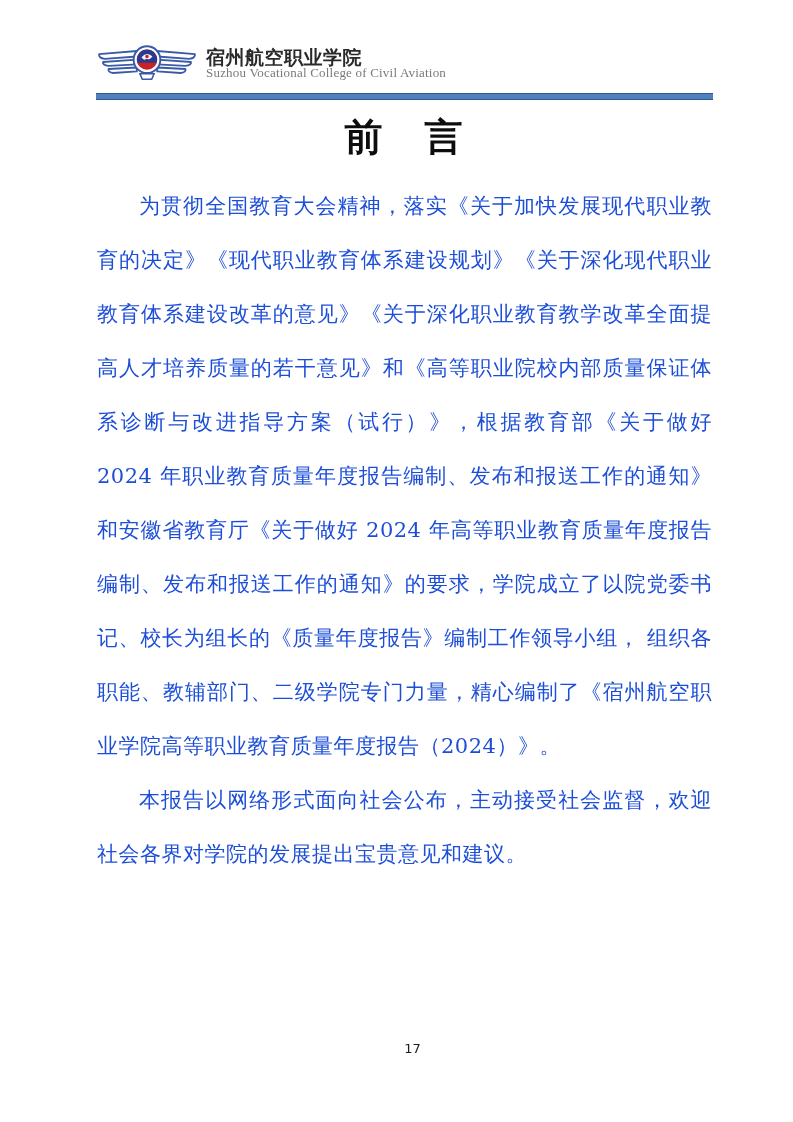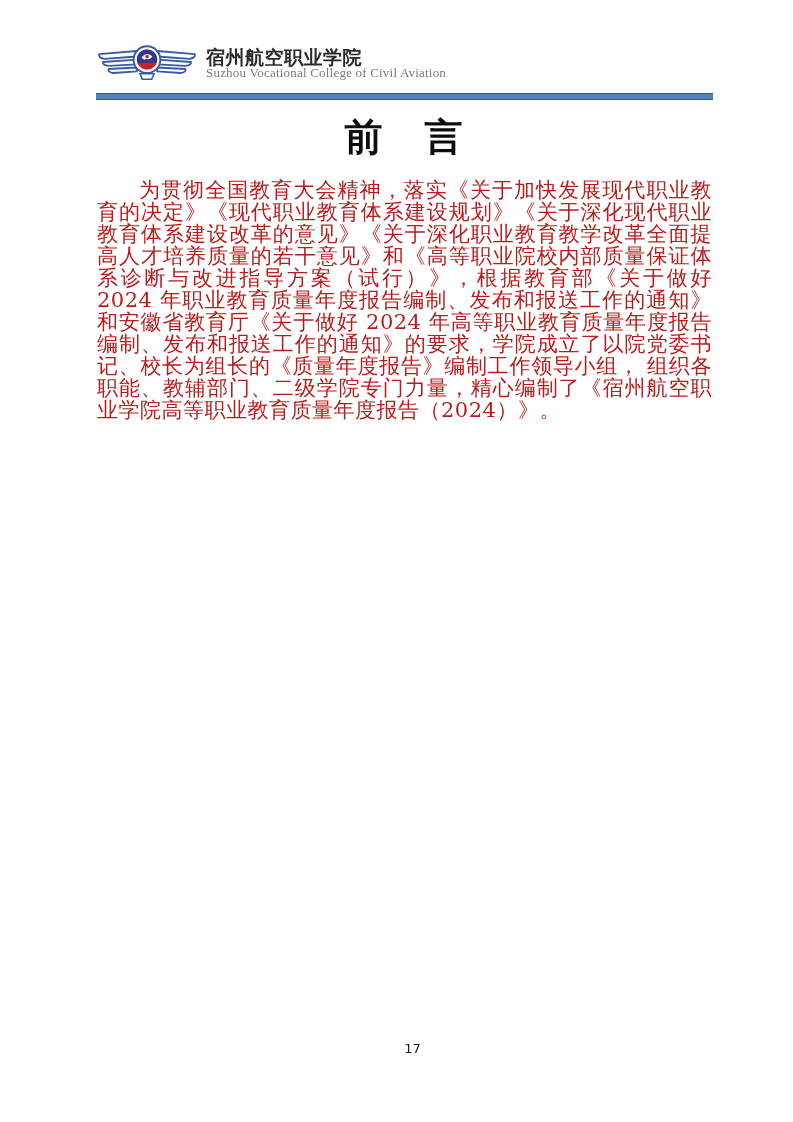--- a/index.html
+++ b/index.html
@@ -69,22 +69,22 @@
     font-family: Liberation Sans, sans-serif;
     font-weight: bold;
     font-size: 38px;
     color: #0d0d0d;
     letter-spacing: 2px;
   }
   
   .content {
     margin: 16px 89px 0 89px;
     font-size: 21px;
-    line-height: 22px;
-    color: #b91c1c;
+    line-height: 54px;
+    color: #1d4ed8;
     text-align: justify;
     letter-spacing: 0.5px;
   }
   .content p {
     margin: 0;
     text-indent: 2em;
   }
   
   .footer {
     position: absolute;
@@ -133,17 +133,18 @@
       <div class="college-name-en">Suzhou Vocational College of Civil Aviation</div>
     </div>
   </div>
 
   <div class="header-rule"></div>
 
   <div class="doc-title">前　言</div>
 
   <div class="content">
     <p>为贯彻全国教育大会精神，落实《关于加快发展现代职业教育的决定》《现代职业教育体系建设规划》《关于深化现代职业教育体系建设改革的意见》《关于深化职业教育教学改革全面提高人才培养质量的若干意见》和《高等职业院校内部质量保证体系诊断与改进指导方案（试行）》，根据教育部《关于做好 2024 年职业教育质量年度报告编制、发布和报送工作的通知》和安徽省教育厅《关于做好 2024 年高等职业教育质量年度报告编制、发布和报送工作的通知》的要求，学院成立了以院党委书记、校长为组长的《质量年度报告》编制工作领导小组， 组织各职能、教辅部门、二级学院专门力量，精心编制了《宿州航空职业学院高等职业教育质量年度报告（2024）》。</p>
+    <p>本报告以网络形式面向社会公布，主动接受社会监督，欢迎社会各界对学院的发展提出宝贵意见和建议。</p>
   </div>
 
   <div class="footer">17</div>
 
 </div>
 
 </body></html>

